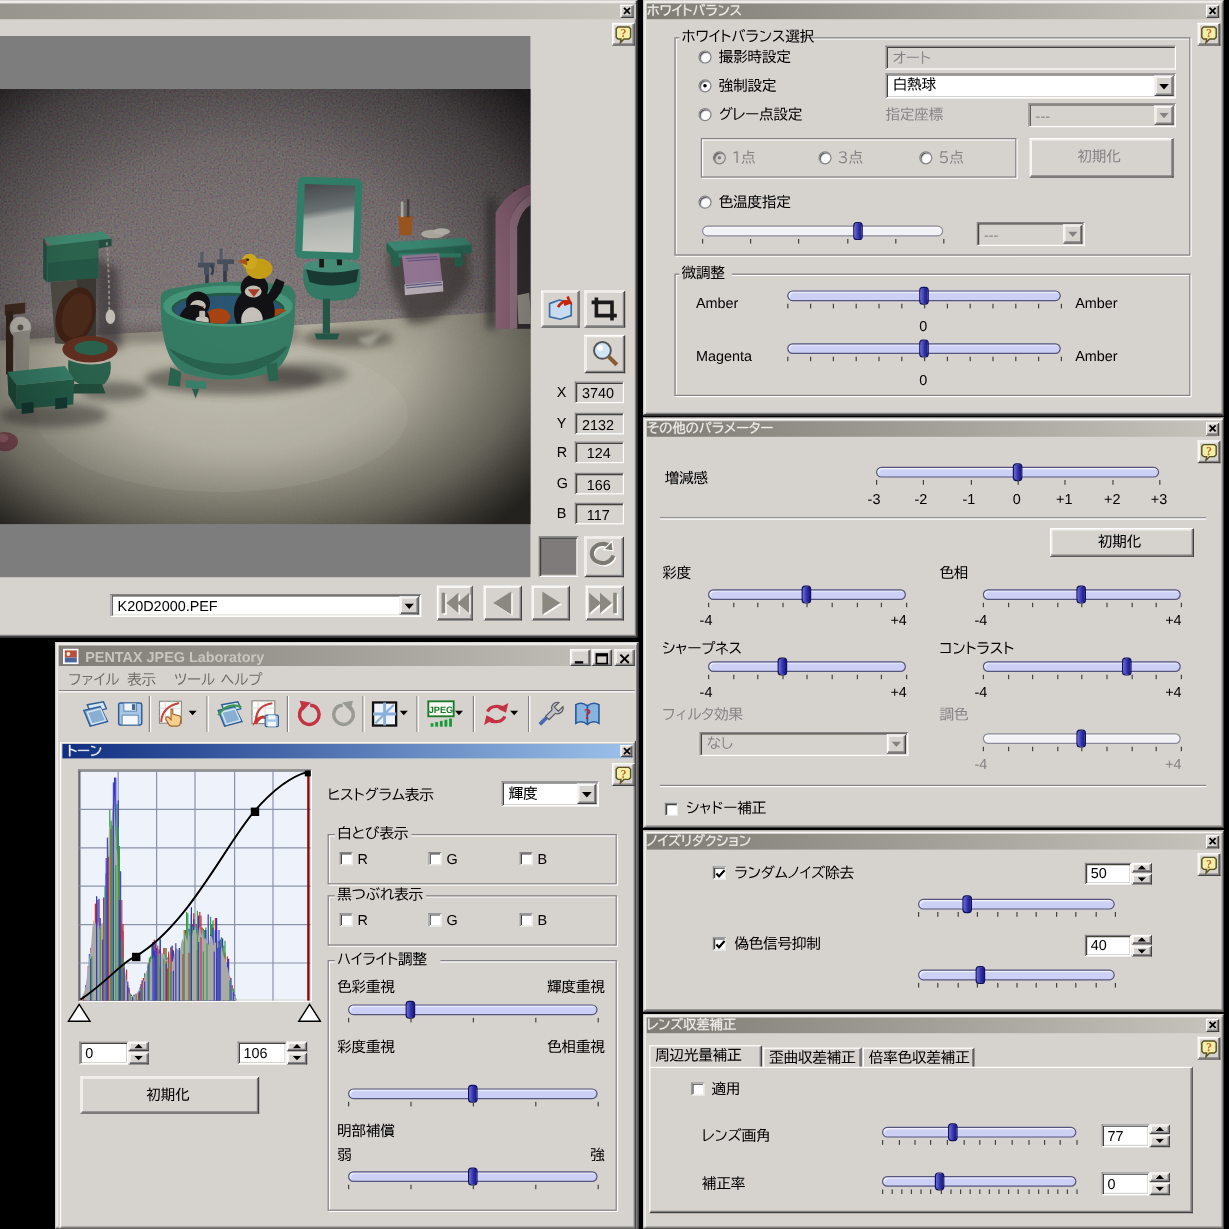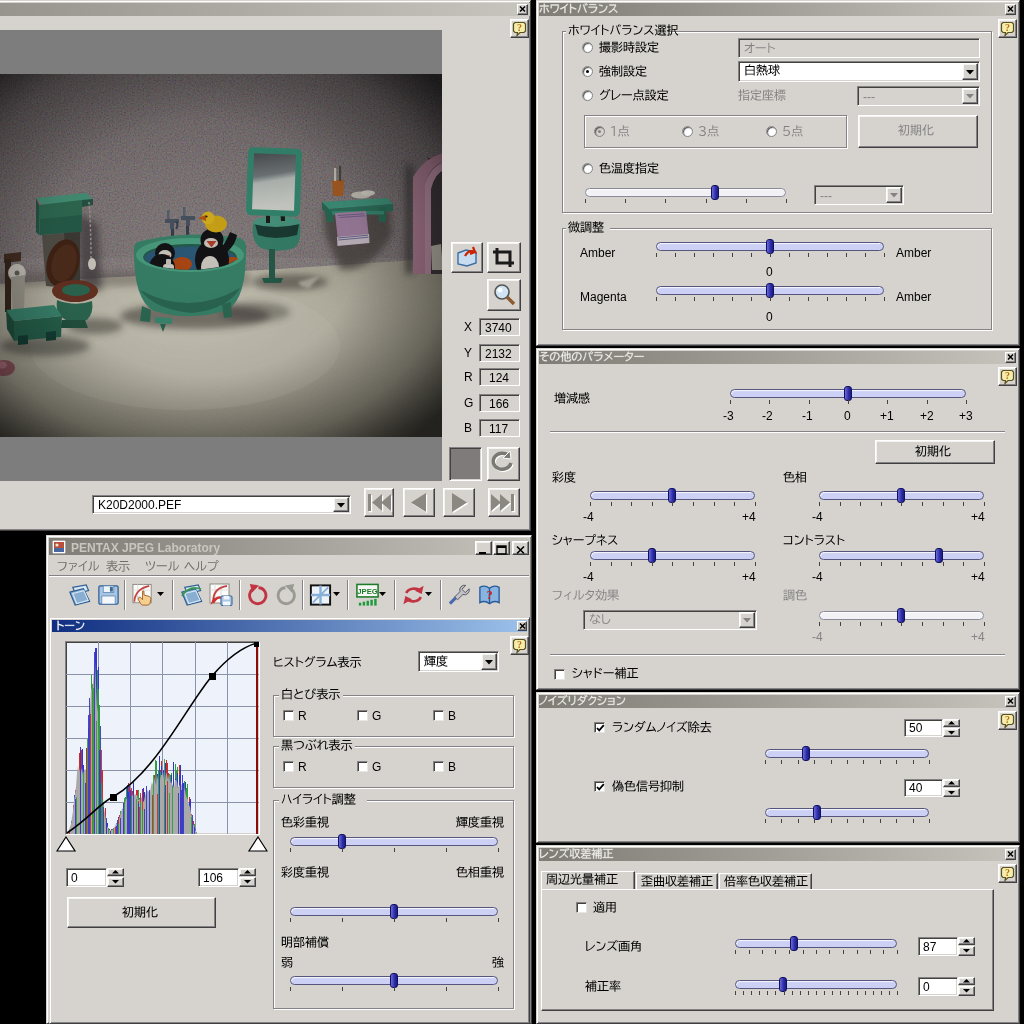--- a/index.html
+++ b/index.html
@@ -1368,21 +1368,21 @@
     <div class="btn" style="left:958px;top:937px;width:17px;height:8px">
       <svg width="7" height="4" viewBox="0 0 7 4" style="position:absolute;left:50%;top:50%;margin:-2px 0 0 -3.5px">
         <path d="M0 3.5 H7 L3.5 0 Z" fill="#000"></path>
       </svg>
     </div>
     <div class="btn" style="left:958px;top:946px;width:17px;height:10px">
       <svg width="7" height="4" viewBox="0 0 7 4" style="position:absolute;left:50%;top:50%;margin:-2px 0 0 -3.5px">
         <path d="M0 0 H7 L3.5 3.5 Z" fill="#000"></path>
       </svg>
     </div>
-    <div class="lt z5" style="left:923px;top:940px;font-size:12px;font-weight:normal;color:#000;font-family:'Liberation Sans',sans-serif">87</div>
+    <div class="lt z5" style="left:923px;top:940px;font-size:12px;font-weight:normal;color:#000;font-family:'Liberation Sans',sans-serif">77</div>
     <svg class="jt z5" style="left:585px;top:980px" width="38" height="16" viewBox="0 0 38 16">
       <path fill="#000000" d="M2.9 6.3Q2.9 6.3 3.0 6.3Q3.0 6.4 3.1 6.4Q3.5 5.8 3.9 5.0L4.6 5.5Q4.1 6.2 3.6 6.8Q4.0 7.0 4.6 7.5L4.1 8.3Q3.5 7.7 2.9 7.2V11.7H2.0V6.5Q1.3 7.2 0.7 7.8L0.2 7.1Q1.3 6.1 2.2 4.8Q2.8 4.0 3.2 3.1H0.4V2.3H1.9V0.3H2.8V2.3H3.7L4.2 2.9Q3.7 4.1 2.9 5.3ZM7.5 3.8V2.7H4.4V1.9H7.5V0.3H8.3V1.9H11.7V2.7H8.3V3.8H11.1V10.8Q11.1 11.3 10.9 11.5Q10.7 11.6 10.2 11.6Q9.8 11.6 9.2 11.6L9.0 10.7Q9.7 10.8 10.0 10.8Q10.3 10.8 10.3 10.5V8.6H8.3V11.4H7.5V8.6H5.7V11.7H4.8V3.8ZM7.5 4.6H5.7V5.8H7.5ZM8.3 4.6V5.8H10.3V4.6ZM7.5 6.6H5.7V7.9H7.5ZM8.3 6.6V7.9H10.3V6.6ZM10.4 1.9Q10.0 1.4 9.1 0.7L9.7 0.3Q10.4 0.8 11.1 1.4Z M18.8 10.0H23.7V10.9H12.3V10.0H14.3V4.4H15.3V10.0H17.8V1.9H12.9V1.0H23.3V1.9H18.8V5.2H22.3V6.1H18.8Z M29.7 4.9Q30.7 3.8 31.2 3.1L31.9 3.6Q30.5 5.3 29.1 6.6Q30.3 6.5 31.4 6.4L31.5 6.4Q31.2 6.1 30.9 5.6L31.6 5.2Q32.4 6.3 32.8 7.3L32.1 7.7Q31.9 7.3 31.8 7.1L31.6 7.1Q31.1 7.2 30.4 7.2V8.4H35.7V9.2H30.4V11.7H29.5V9.2H24.3V8.4H29.5V7.3Q28.7 7.4 27.5 7.4L27.3 6.6Q27.5 6.6 27.7 6.6Q27.8 6.6 28.0 6.6Q28.7 6.0 29.2 5.4Q28.2 4.4 27.5 3.8L28.0 3.2Q28.2 3.4 28.4 3.6Q29.0 2.8 29.4 2.2H24.7V1.4H29.5V0.3H30.4V1.4H35.3V2.2H30.4Q29.9 3.1 29.0 4.0Q29.5 4.6 29.7 4.9ZM26.6 4.7Q25.8 3.8 25.0 3.2L25.6 2.6Q26.5 3.3 27.2 4.1ZM32.3 4.1Q33.2 3.5 34.2 2.5L34.8 3.1Q34.0 3.9 32.8 4.7ZM34.8 7.5Q33.7 6.6 32.4 5.8L33.0 5.2Q34.5 6.1 35.3 6.8ZM24.6 6.9Q26.2 6.1 27.4 5.2L27.7 5.9Q26.6 6.8 25.1 7.7Z"></path>
     </svg>
     <div style="position:absolute;left:735px;top:980px;width:162px;height:9px;background:#ccd0f4;border:1px solid #55557e;border-radius:5px;box-shadow:inset 1px 1px 1px rgba(255,255,255,.8)"></div>
     <div style="position:absolute;left:779px;top:977px;width:8px;height:15px;background:linear-gradient(90deg,#6b6bd6,#2d2da8 60%,#1b1b7e);border:1px solid #101060;border-radius:3px"></div>
     <svg style="position:absolute;left:734px;top:991px" width="165" height="6">
       <rect x="1" y="0" width="1" height="4" fill="#44443f"></rect>
       <rect x="9" y="0" width="1" height="4" fill="#44443f"></rect>
       <rect x="17" y="0" width="1" height="4" fill="#44443f"></rect>
       <rect x="25" y="0" width="1" height="4" fill="#44443f"></rect>

